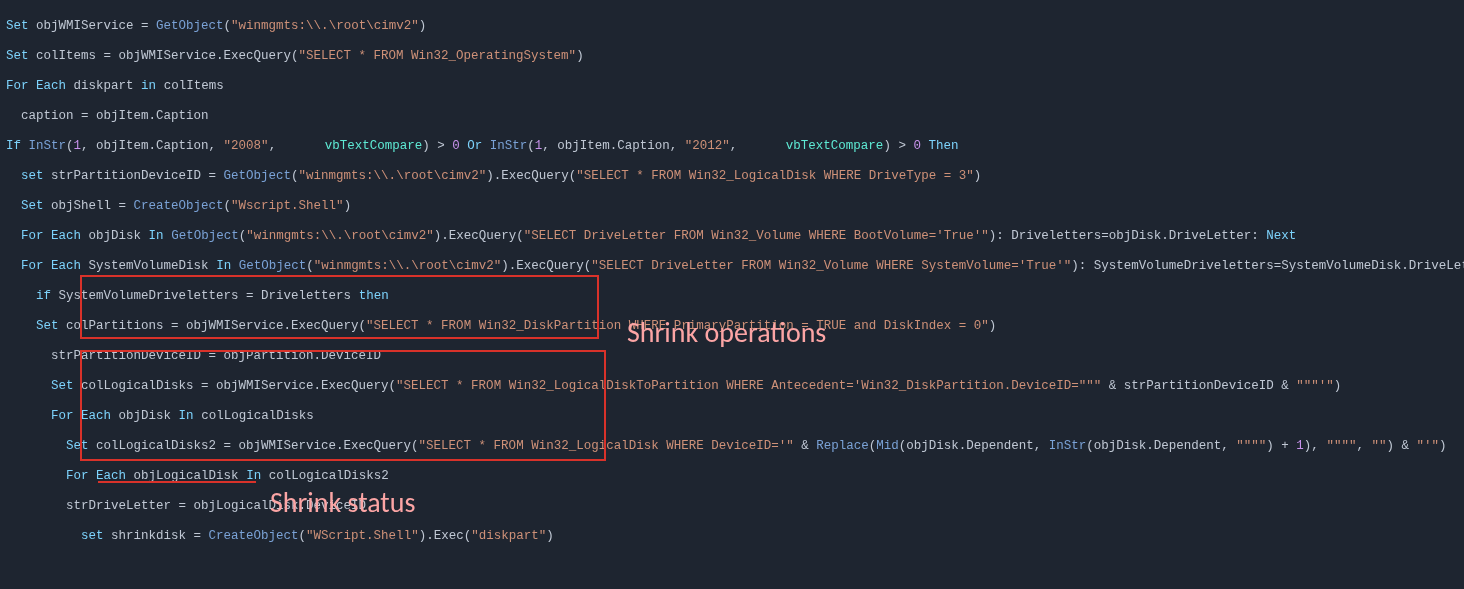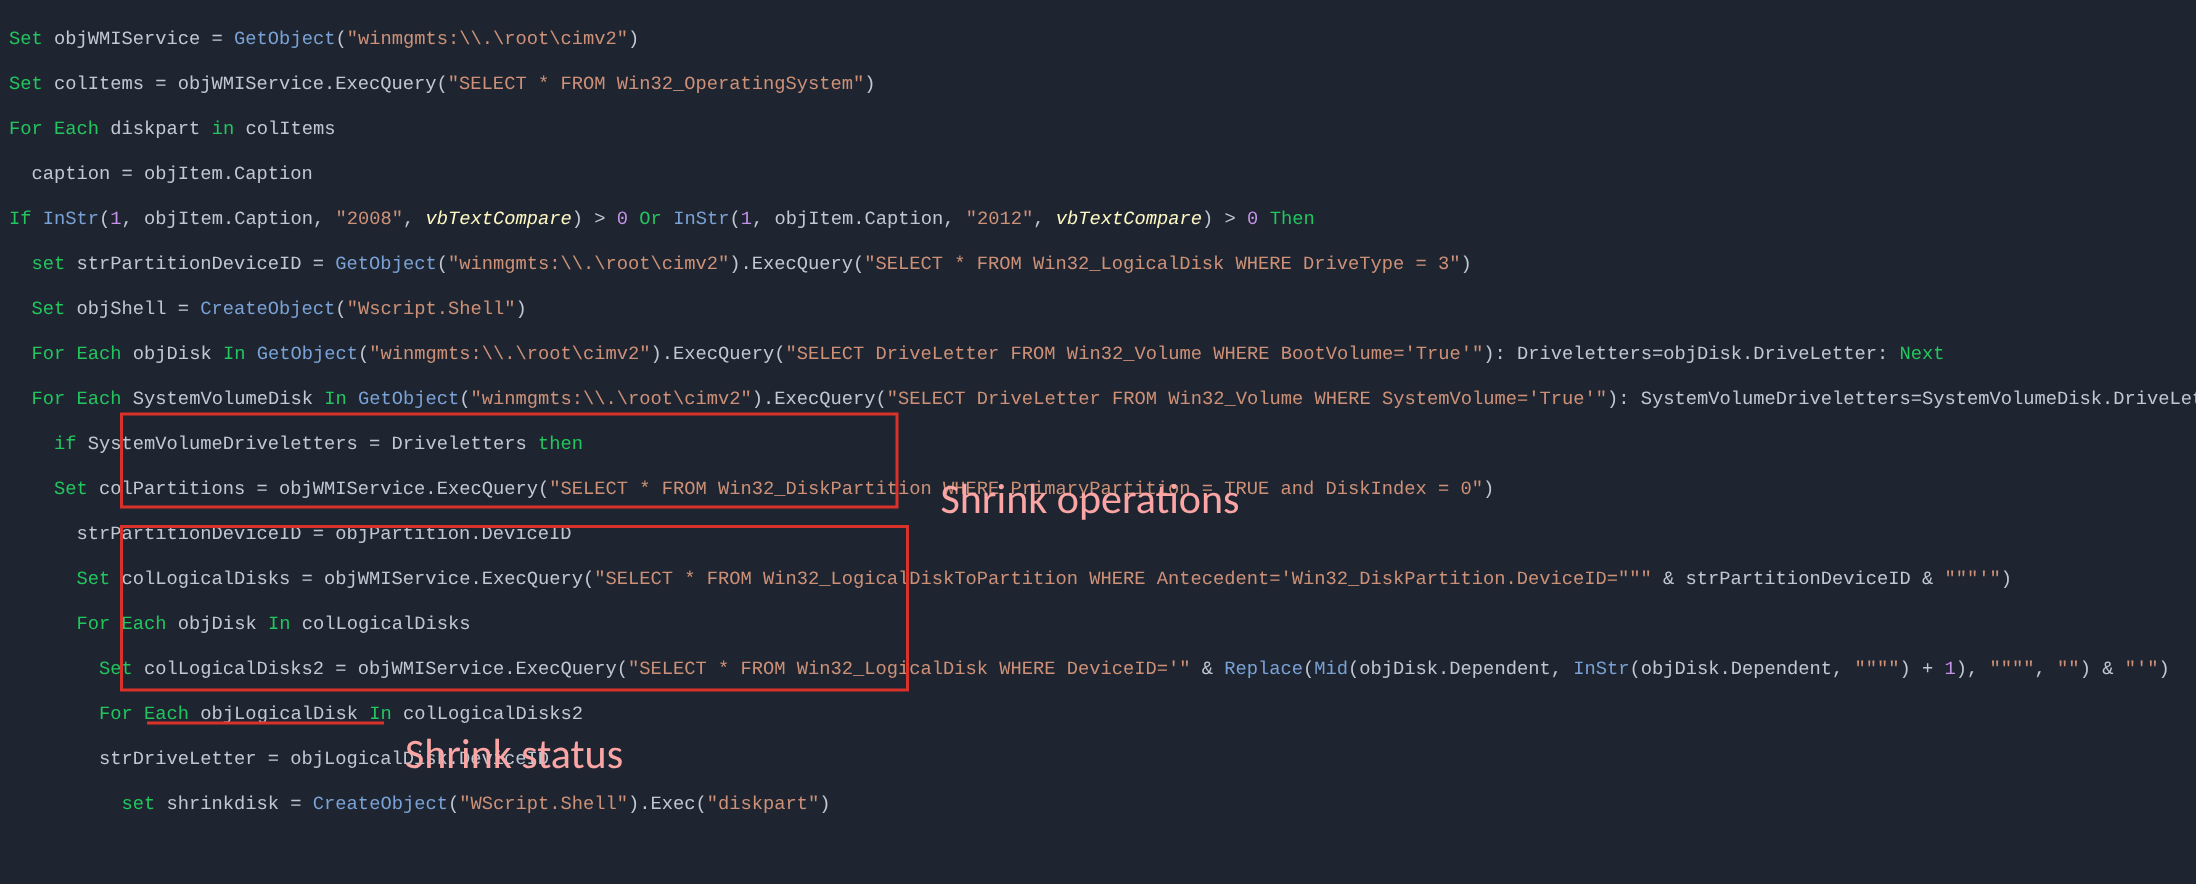--- a/index.html
+++ b/index.html
@@ -1,21 +1,21 @@
 <!DOCTYPE html>
 <html><head>
 <meta charset="utf-8">
 <style>
   html,body{margin:0;padding:0;background:#1e2530;color:#c0c8d4;font-family:Consolas,"Courier New",monospace;font-size:12.5px;line-height:15px;width:1464px;}
   .code{padding:4px 6px 10px 6px;position:relative;white-space:pre;}
-  .kw{color:#22c55e;}
+  .kw{color:#7dd3fc;}
   .fn{color:#7aa2d6;}
   .num{color:#c792ea;}
   .str{color:#ce9178;}
-  .vc{color:#fef9c3;font-style:italic;}
+  .vc{color:#5eead4;margin-left:41px;}
   .txt{color:#c0c8d4;}
   .annot{position:absolute;color:#fca5a5;font-family:Calibri,Arial,sans-serif;font-size:28px;font-weight:400;pointer-events:none;}
   .box{position:absolute;border:2px solid #d9322a;pointer-events:none;}
   .underline{position:absolute;border-bottom:2px solid #d9322a;pointer-events:none;}
 </style>
 </head>
 <body>
 
 <div class="code">
 <div><span class="kw">Set</span> <span class="txt">objWMIService =</span> <span class="fn">GetObject</span><span class="txt">(</span><span class="str">"winmgmts:\\.\root\cimv2"</span><span class="txt">)</span></div>

